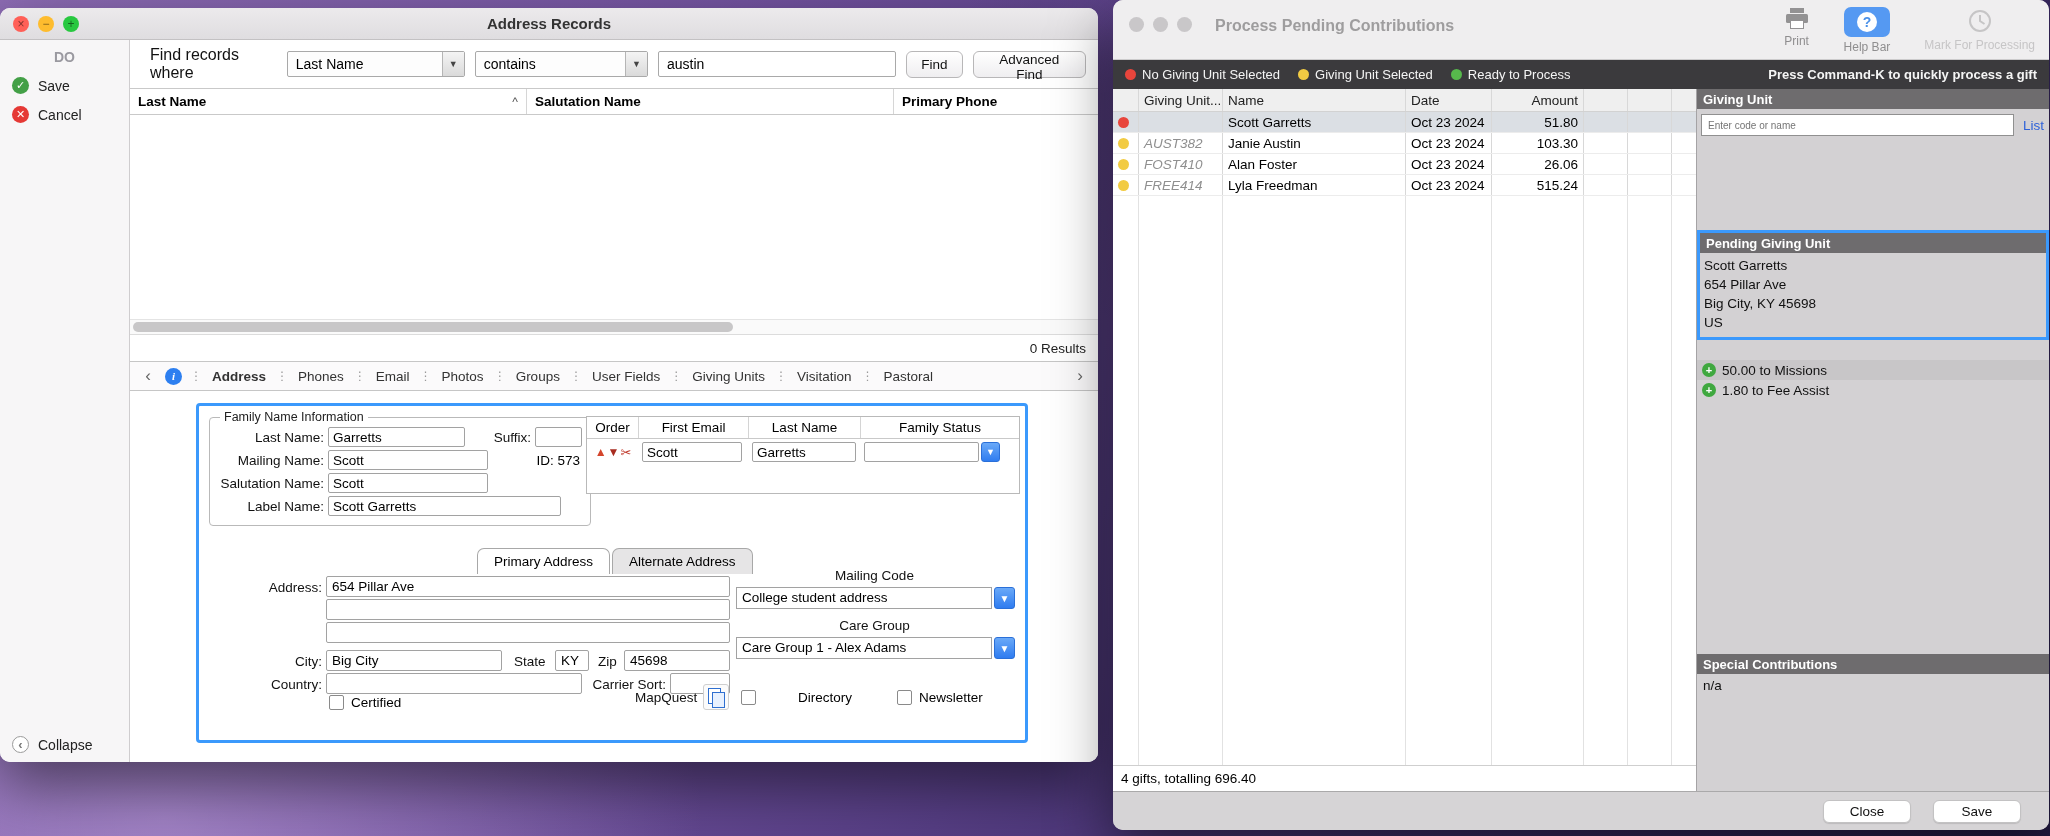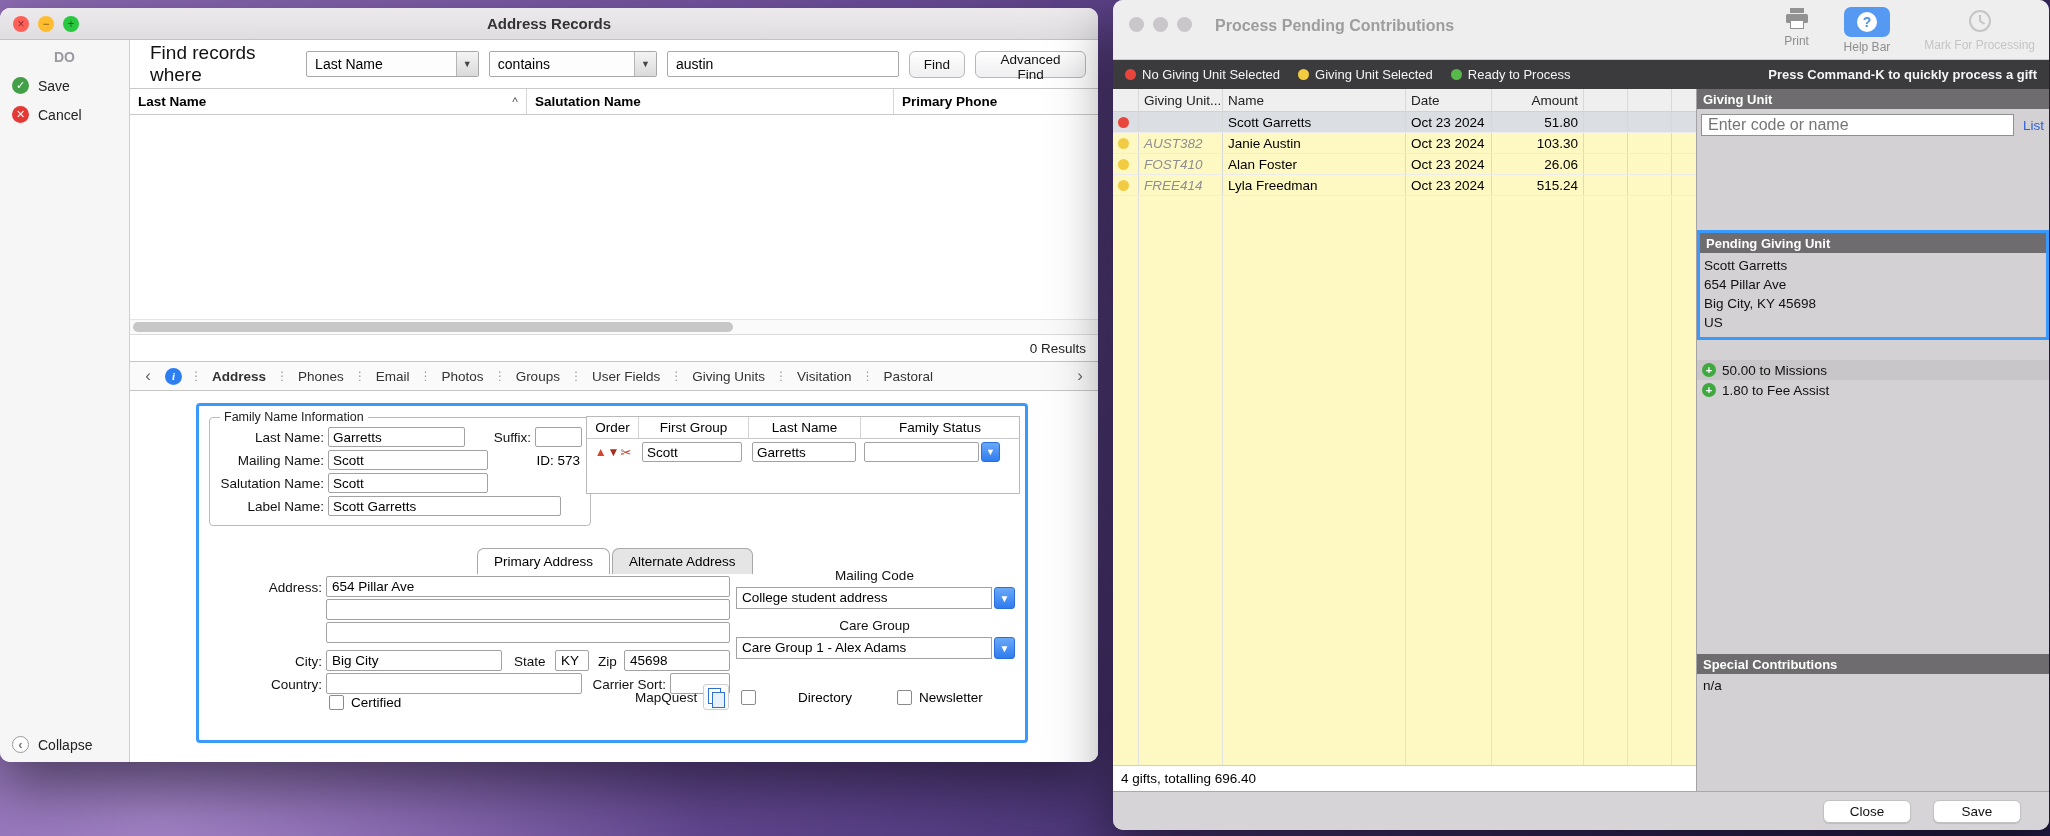--- a/index.html
+++ b/index.html
@@ -25,21 +25,21 @@
   .sidebar { width:130px; background:#f7f6f7; border-right:1px solid #cfcdcf; position:relative; }
   .sidebar-head { text-align:center; color:#9a99a0; font-size:14px; font-weight:600; padding-top:9px; padding-bottom:6px; }
   .side-item { display:flex; align-items:center; gap:9px; padding:6px 0 6px 12px; font-size:14px; color:#222; }
   .disc { width:17px; height:17px; border-radius:50%; display:flex; align-items:center; justify-content:center; color:#fff; font-size:11px; flex:0 0 auto; }
   .disc-green{background:#43a047}.disc-red{background:#e53935}
   .disc-blue{background:#2d7ff0; font-style:italic; font-family:"Liberation Serif",serif; font-weight:bold; }
   .disc-gray{background:#fff; border:1.5px solid #9a9a9a; color:#777; font-weight:bold; font-size:13px;}
   .side-collapse { position:absolute; bottom:9px; left:12px; display:flex; align-items:center; gap:9px; font-size:14px; color:#222; }
   .main { flex:1; display:flex; flex-direction:column; background:#fff; }
   .find-bar { height:48px; display:flex; align-items:center; gap:10px; padding:0 12px 0 20px; }
-  .find-label { font-size:19px; color:#111; }
+  .find-label { font-size:16px; color:#111; }
   .dropdown { height:26px; border:1px solid #a9a9a9; background:#fdfdfd; display:flex; align-items:center; font-size:14px; border-radius:2px; }
   .dd-text { padding:0 8px; flex:1; white-space:nowrap; overflow:hidden; }
   .dd-btn { width:22px; align-self:stretch; background:linear-gradient(#f4f4f4,#dadada); border-left:1px solid #b5b5b5; display:flex; align-items:center; justify-content:center; font-size:9px; color:#444; }
   .dd1{width:192px}.dd2{width:187px}
   .find-input { width:256px; height:26px; border:1px solid #a9a9a9; padding:0 8px; font-size:14px; font-family:inherit; border-radius:2px; }
   .btn { height:27px; padding:0 14px; background:linear-gradient(#ffffff,#efeef0); border:1px solid #b8b7b8; border-radius:6px; font-size:13.5px; font-family:inherit; color:#111; }
   .results-header { height:27px; display:flex; border-top:1px solid #c9c9c9; border-bottom:1px solid #c9c9c9; font-size:13.5px; font-weight:bold; }
   .rh-col { padding:0 8px; display:flex; align-items:center; border-right:1px solid #d6d6d6; }
   .rh-c1 { width:397px; justify-content:space-between; }
   .rh-c2 { width:367px; }
@@ -104,38 +104,38 @@
   .tool-label { font-size:12px; color:#8f8e8f; white-space:nowrap; }
   .tool.disabled .tool-label { color:#c6c5c6; }
   .help-pill { width:46px; height:30px; background:#5599f2; border-radius:7px; display:flex; align-items:center; justify-content:center; }
   .help-q { width:20px; height:20px; border-radius:50%; background:#fff; color:#4a90e8; font-weight:bold; font-size:14px; display:flex; align-items:center; justify-content:center; }
   .legend-bar { height:29px; background:#3b3a3d; display:flex; align-items:center; padding:0 12px; gap:18px; color:#f5f5f5; font-size:13px; }
   .leg { display:flex; align-items:center; gap:6px; }
   .dot { width:11px; height:11px; border-radius:50%; flex:0 0 auto; }
   .dot-red{background:#e8453c}.dot-yellow{background:#f2cb43}.dot-green{background:#57b94c}
   .legend-hint { margin-left:auto; font-weight:600; }
   .contrib-body { display:flex; height:702px; }
-  .gift-table { width:584px; background:#fef9c3; display:flex; flex-direction:column; border-right:1px solid #a5a3a5; }
+  .gift-table { width:584px; background:#ffffff; display:flex; flex-direction:column; border-right:1px solid #a5a3a5; }
   .gt-header { display:flex; height:23px; background:#efefef; border-bottom:1px solid #d2d2d2; font-size:13.5px; color:#222; }
   .gt-cell { display:flex; align-items:center; padding:0 5px; border-right:1px solid #d8d8d8; overflow:hidden; white-space:nowrap; }
   .w-dot{width:26px}.w-code{width:84px}.w-name{width:183px}.w-date{width:86px}
   .w-amt{width:92px; justify-content:flex-end;}
   .w-x{width:44px}.w-last{flex:1; border-right:none;}
   .gt-row { display:flex; height:21px; font-size:13.5px; border-bottom:1px solid #ececec; }
   .gt-row.selected { background:#dbdfe4; }
   .code-cell { font-style:italic; color:#8f8f8f; }
   .gt-fill { flex:1; display:flex; }
   .fcol { border-right:1px solid #e2e2e2; }
   .fcol.last { border-right:none; flex:1; }
   .gt-summary { height:26px; border-top:1px solid #cfcfcf; display:flex; align-items:center; padding:0 8px; font-size:13.5px; background:#fff; }
   .side-panel { flex:1; position:relative; font-size:13.5px; color:#111; }
   .ph { height:20px; background:#6e6c6e; color:#fff; font-weight:bold; font-size:13px; display:flex; align-items:center; padding:0 6px; }
   .ph.abs { position:absolute; left:0; right:0; }
   .gu-row { position:absolute; top:25px; left:4px; right:5px; display:flex; align-items:center; gap:9px; }
-  .gu-input { flex:1; height:22px; border:1px solid #909090; padding:0 6px; font-size:16px; font-family:inherit; background:#fff; }
+  .gu-input { flex:1; height:22px; border:1px solid #909090; padding:0 6px; font-size:10px; font-family:inherit; background:#fff; }
   .list-link { color:#2e62d9; }
   .pending-box { position:absolute; top:141px; left:0; right:0; border:3px solid #3b99fc; background:#d3d1d3; }
   .pu-lines { padding:3px 4px 5px; line-height:19px; }
   .gift-line { position:absolute; left:0; right:0; height:20px; display:flex; align-items:center; gap:6px; padding-left:5px; }
   .gift-line.alt { background:#c8c6c8; }
   .plus-disc { width:14px; height:14px; border-radius:50%; background:#3fa83f; color:#fff; font-size:11px; font-weight:bold; display:flex; align-items:center; justify-content:center; flex:0 0 auto; }
   .special-val { position:absolute; top:589px; left:6px; }
   .contrib-footer { height:39px; background:#d6d4d6; border-top:1px solid #aaa9aa; display:flex; align-items:center; justify-content:flex-end; gap:22px; padding:0 28px; }
   .fbtn { width:88px; height:23px; background:#fff; border:1px solid #c3c2c3; border-radius:6px; font-size:13.5px; font-family:inherit; box-shadow:0 1px 1px rgba(0,0,0,.12); color:#111; }
 </style>
@@ -246,21 +246,21 @@
             </div>
             <div class="frow">
               <span class="flabel lw">Label Name:</span>
               <input class="fin" style="width: 233px;" value="Scott Garretts">
             </div>
           </fieldset>
 
           <div class="members-table">
             <div class="mt-header">
               <span class="mt-hcell mw1">Order</span>
-              <span class="mt-hcell mw2">First Group</span>
+              <span class="mt-hcell mw2">First Email</span>
               <span class="mt-hcell mw3">Last Name</span>
               <span class="mt-hcell mw4">Family Status</span>
             </div>
             <div class="mt-row">
               <span class="mt-icons">
                 <span class="arrow-up">▲</span>
                 <span class="arrow-down">▼</span>
                 <span class="scissors">✂</span>
               </span>
               <span class="mt-cell mw2">

